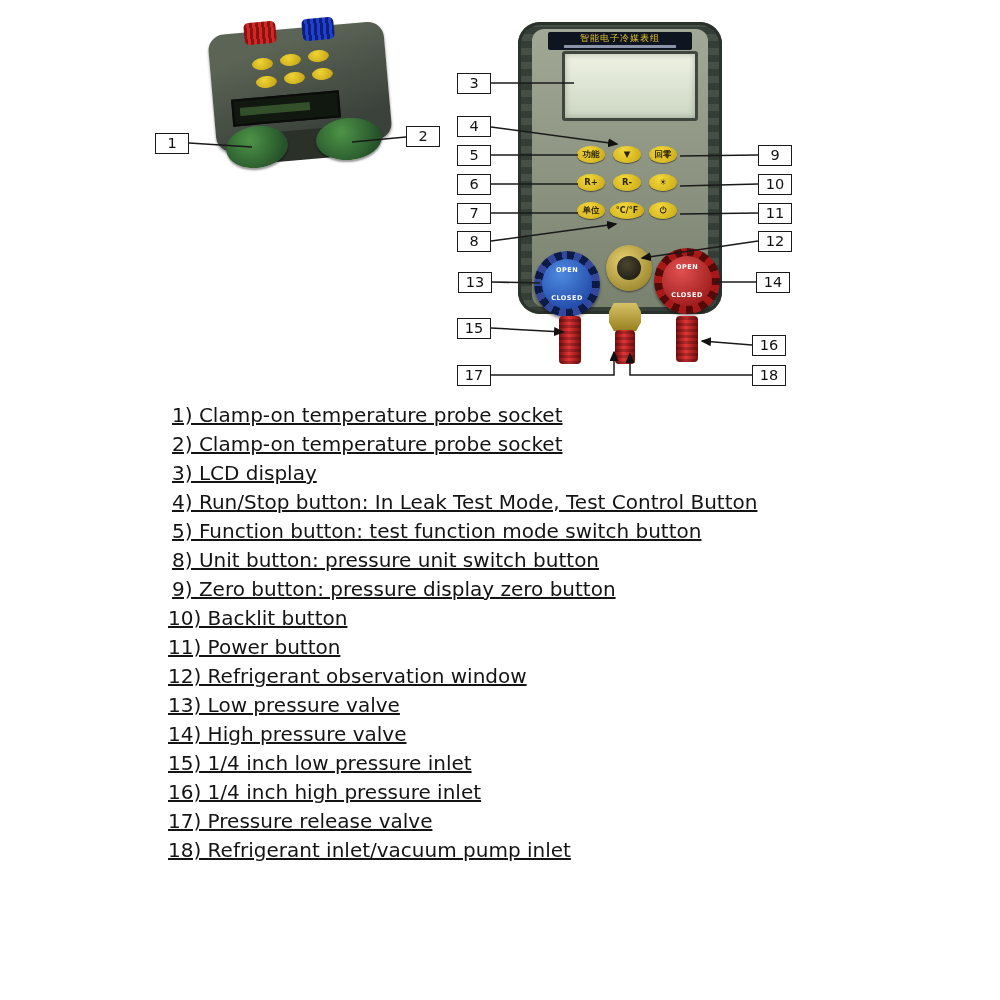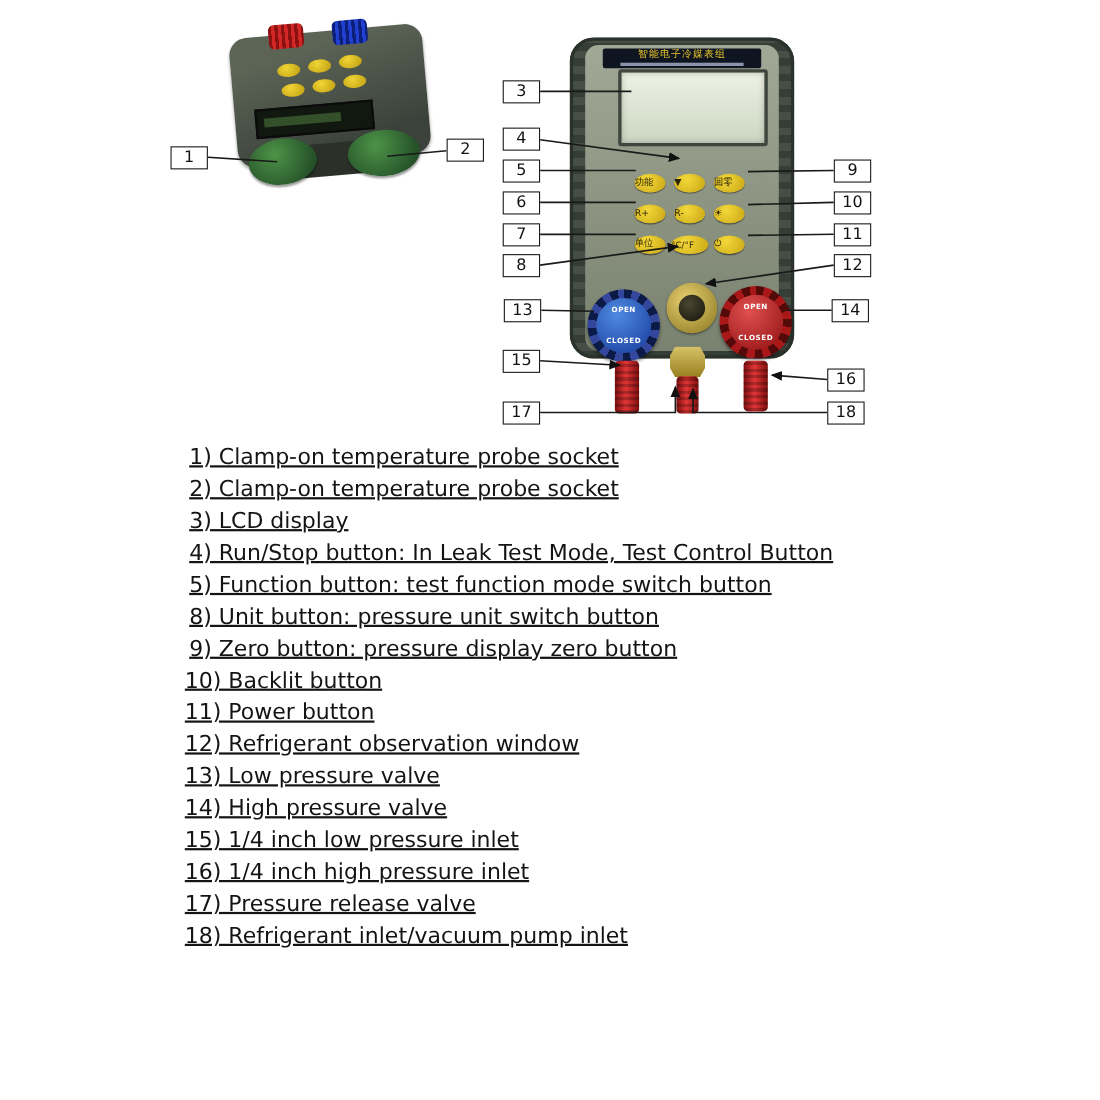--- a/index.html
+++ b/index.html
@@ -15,36 +15,36 @@
   .callout {
     position:absolute; width:34px; height:21px; box-sizing:border-box;
     border:1.5px solid #1a1a1a; background:#fff; z-index:5;
     font-size:14.5px; line-height:18px; text-align:center; color:#111;
   }
 
   
   .device-front {
     position:absolute; left:518px; top:22px; width:204px; height:292px; z-index:1;
     background:repeating-linear-gradient(0deg,#343d36 0 7px,#454f46 7px 14px);
-    border-radius:22px; box-shadow:inset 0 0 0 3px #2a322b;margin-top:12px;
+    border-radius:22px; box-shadow:inset 0 0 0 3px #2a322b;
   }
   .panel { position:absolute; left:14px; top:7px; width:176px; height:278px;
     background:linear-gradient(#a2a896,#79816f); border-radius:12px; }
   .brand-band { position:absolute; left:30px; top:10px; width:144px; height:18px;
     background:#0e1420; color:#e8c62a; font-size:9px; line-height:12px;
     text-align:center; letter-spacing:1px; border-radius:2px; overflow:hidden; }
   .brand-band::after { content:""; display:block; margin:1px auto 0; width:112px; height:3px; background:#8a93a8; }
   .lcd { position:absolute; left:44px; top:29px; width:136px; height:70px;
     background:linear-gradient(#eef2e4,#ccd6c2); border:3px solid #3f463d;
     border-radius:3px; box-sizing:border-box; box-shadow:inset 0 0 6px rgba(0,0,0,.25); }
 
   .btn { position:absolute; width:28px; height:17px; border-radius:50%;
     background:radial-gradient(circle at 40% 30%,#f4d83a,#c7a514);
-    color:#2a2408; font-size:8.5px; line-height:17px; text-align:left;
-    font-weight:normal; box-shadow:0 1px 1px rgba(0,0,0,.5); }
+    color:#2a2408; font-size:8.5px; line-height:17px; text-align:center;
+    font-weight:bold; box-shadow:0 1px 1px rgba(0,0,0,.5); }
   .b-function { left:59px;  top:124px; }
   .b-run      { left:95px;  top:124px; }
   .b-zero     { left:131px; top:124px; }
   .b-rplus    { left:59px;  top:152px; }
   .b-rminus   { left:95px;  top:152px; }
   .b-backlight{ left:131px; top:152px; }
   .b-unit     { left:59px;  top:180px; }
   .b-tempunit { left:92px;  top:180px; width:34px; font-size:8px; }
   .b-power    { left:131px; top:180px; }
 

